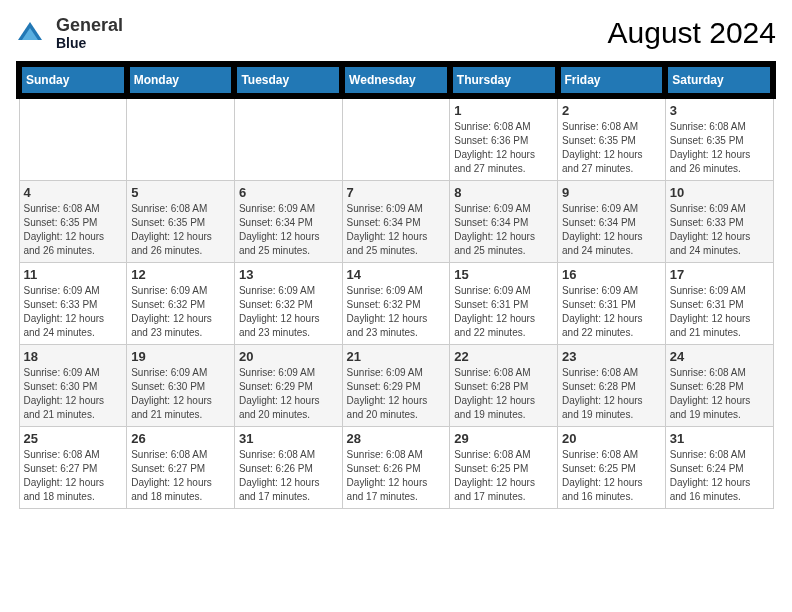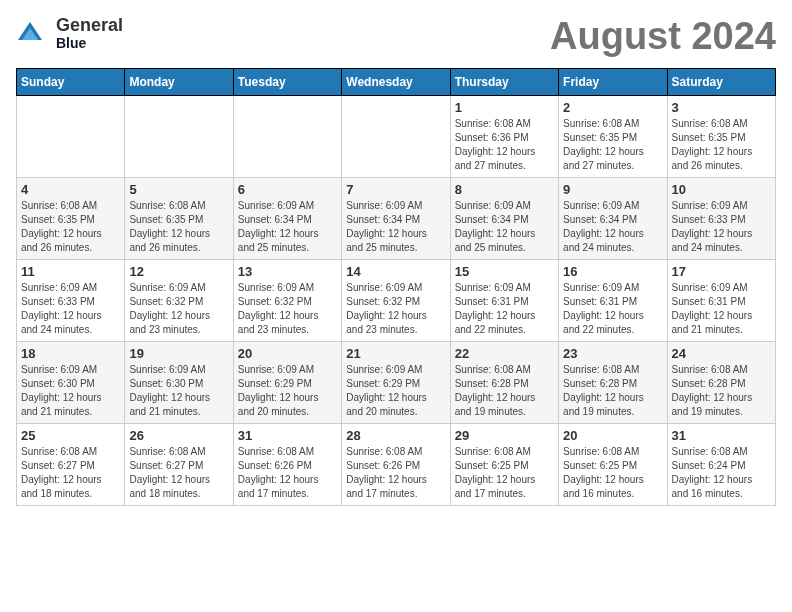--- a/index.html
+++ b/index.html
@@ -37,42 +37,42 @@
       color: #0f172a;
     }
     .logo-icon {
       width: 28px;
       height: 28px;
     }
     .title-block {
       text-align: right;
     }
     .main-title {
-      font-size: 38px;
-      font-weight: bold;
-      color: #737373;
+      font-size: 30px;
+      font-weight: normal;
+      color: #000000;
       line-height: 1.1;
     }
     .sub-title {
       font-size: 16px;
       color: #555;
     }
     table {
       width: 100%;
       border-collapse: collapse;
       font-size: 11px;
     }
     thead tr th {
       background-color: #2278b5;
       color: #fff;
       padding: 6px 4px;
       text-align: left;
       font-size: 12px;
       font-weight: bold;
-      border: 1px solid #000000;
+      border: 6px solid #000000;
     }
     tbody tr td {
       border: 1px solid #ccc;
       vertical-align: top;
       padding: 4px;
       width: 107px;
       min-height: 70px;
       background: #fff;
     }
     tbody tr:nth-child(even) td {

